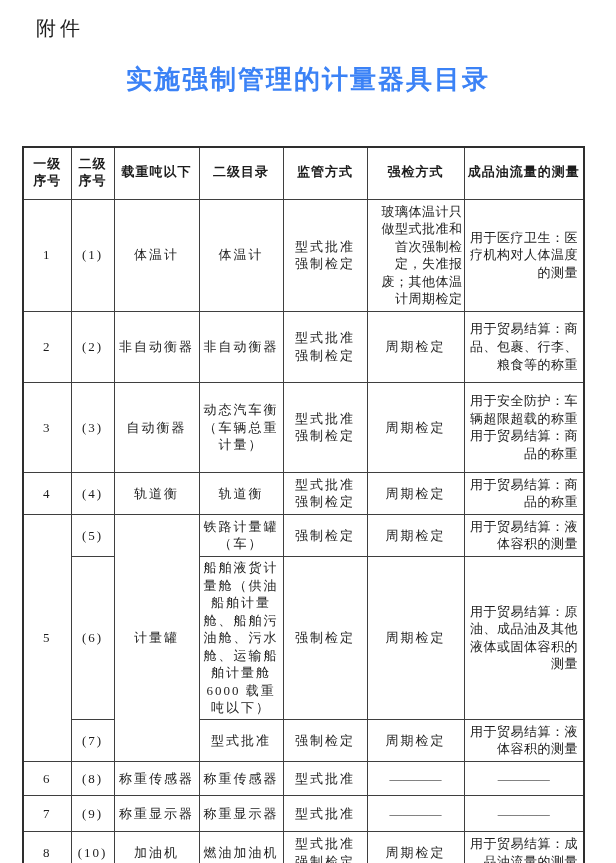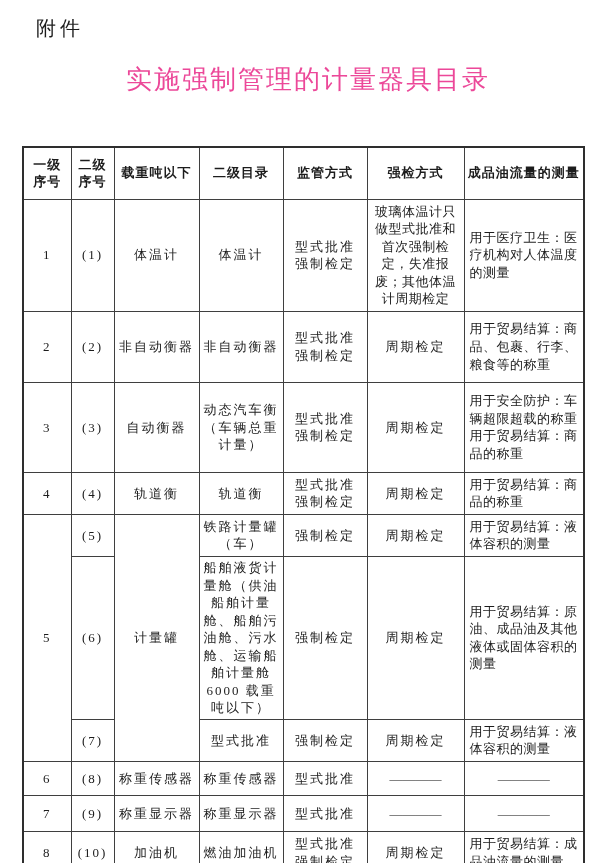--- a/index.html
+++ b/index.html
@@ -7,45 +7,45 @@
     width:616px;height:863px;background:#ffffff;overflow:hidden;
     font-family:"Liberation Serif","DejaVu Serif",serif;color:#1c1c1c;
   }
   .page{position:relative;width:616px;height:863px;}
   .attachment{
     margin:15px 0 0 36px;font-size:20px;letter-spacing:4px;
   }
   .doc-title{
     margin:20px 0 0 0;text-align:center;
     font-family:"Liberation Sans","DejaVu Sans",sans-serif;
-    font-size:26px;font-weight:normal;letter-spacing:2px;color:#ec4899;
+    font-size:26px;font-weight:bold;letter-spacing:2px;color:#3b82f6;
   }
   table.catalog{
     border-collapse:collapse;table-layout:fixed;
     width:561px;margin:49px 0 0 22px;
     border:2px solid #2e2e2e;
   }
   th,td{
     border:1px solid #3f3f3f;
     vertical-align:middle;text-align:center;
     font-size:13px;line-height:1.35;
     padding:2px 3px;
     white-space:pre-line;
     letter-spacing:2px;
     overflow:hidden;
   }
   th{font-weight:bold;letter-spacing:1px;padding:4px 2px;}
   td.scope{
-    text-align:left;padding:3px 5px;letter-spacing:0.5px;
+    text-align:right;padding:3px 5px;letter-spacing:0.5px;
   }
   td.longtext{
-    text-align:center;padding:3px 1px;letter-spacing:0.5px;
+    text-align:right;padding:3px 1px;letter-spacing:0.5px;
   }
   td.dash{letter-spacing:0;color:#3a3a3a;text-align:center;}
-  tr.h-hdr{height:52px;}
+  tr.h-hdr{height:52px;font-family:Liberation Mono, monospace;}
   tr.h-r1{height:105px;}
   tr.h-r2{height:71px;}
   tr.h-r3{height:90px;}
   tr.h-r4{height:39px;}
   tr.h-r5a{height:36px;}
   tr.h-r5b{height:162px;}
   tr.h-r5c{height:36px;}
   tr.h-r6{height:34px;}
   tr.h-r7{height:36px;}
   tr.h-r8{height:38px;}

